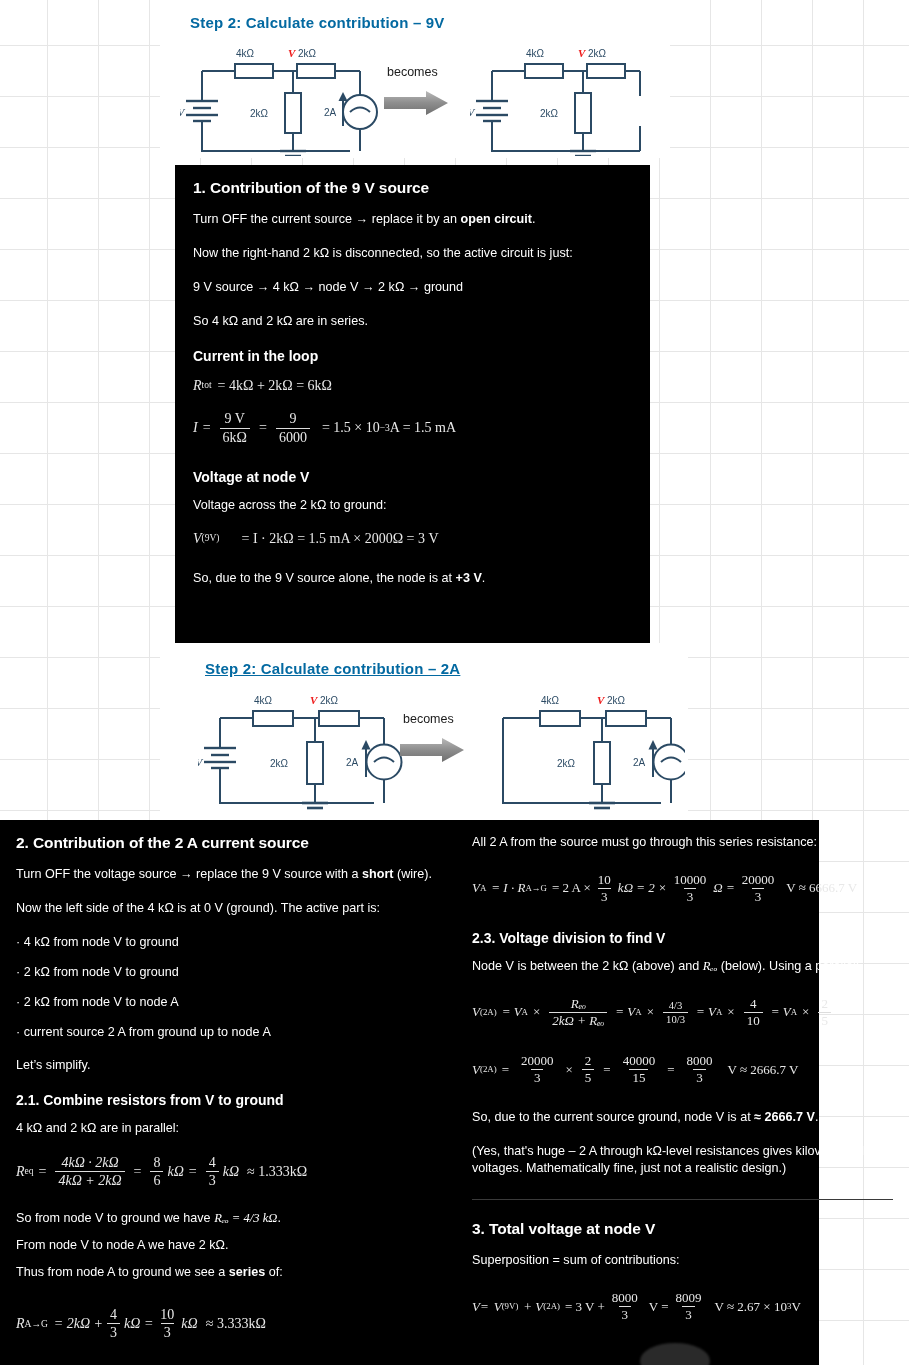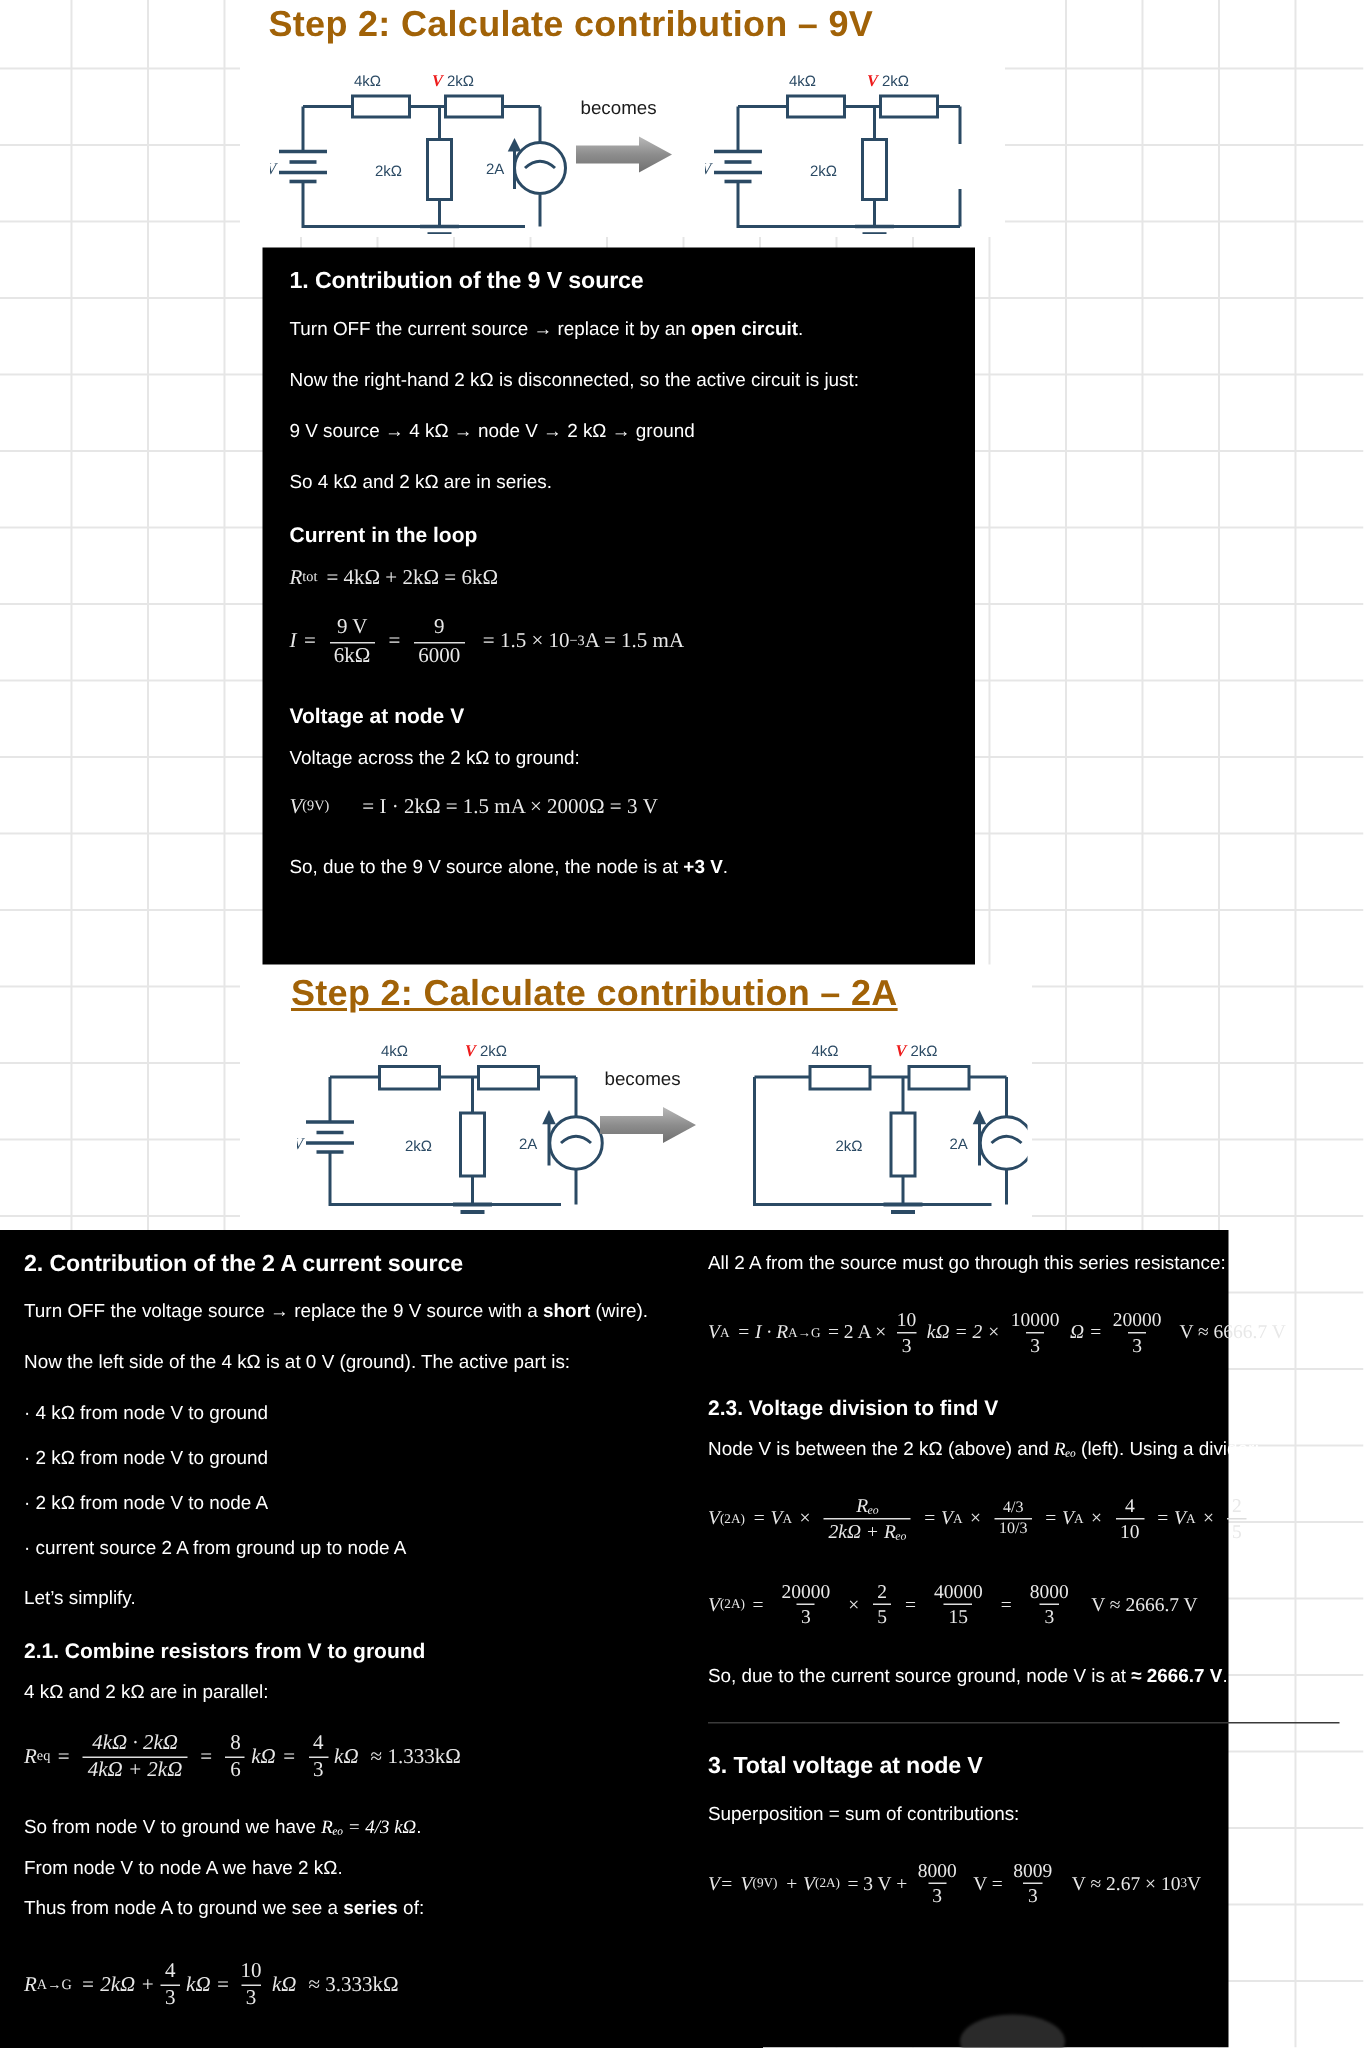--- a/index.html
+++ b/index.html
@@ -24,23 +24,23 @@
   .slide {
     position:absolute;
     background:#ffffff;
   }
   .panel-black {
     position:absolute;
     background:#000000;
     color:#ffffff;
   }
   h3.step-title {
-    margin:0;
-    color:#a16207;
-    font-size:24px;
+    margin:11px;
+    color:#0369a1;
+    font-size:15px;
     font-weight:bold;
     letter-spacing:.2px;
   }
   
   .ctext { font-family:"Liberation Sans", sans-serif; font-size:10px; fill:#2b4a64; }
   .cnode { font-family:"Liberation Serif", serif; font-size:11px; font-style:italic; font-weight:bold; fill:#ee1b1b; }
   .csrc  { font-family:"Liberation Serif", serif; font-size:11px; font-style:italic; fill:#2b4a64; }
   .becomes { font-family:"Liberation Sans", sans-serif; font-size:12.5px; fill:#1a1a1a; }
   
   .panel-black h4 {
@@ -398,21 +398,21 @@
       <span class="frac">
         <span class="num">20000</span>
         <span class="den">3</span>
       </span>
       <span style="margin-left:5px;">V ≈ 6666.7 V</span>
     </div>
 
     <h5 style="margin-top:26px;">2.3. Voltage division to find V</h5>
 
     <p>
-      <span>Node V is between the 2 kΩ (above) and </span><span class="inlinemath">Rₑₒ</span><span> (left). Using a divider:</span>
+      <span>Node V is between the 2 kΩ (above) and </span><span class="inlinemath">Rₑₒ</span><span> (below). Using a parallel:</span>
     </p>
 
     <div class="math" style="font-size:13px; margin-top:22px;">
       <span class="mi">V</span>
         <span class="sub mi">(2A)</span>
       <span class="mi" style="margin-left:5px;">= V</span>
         <span class="sub mi">A</span>
       <span class="op">×</span>
       <span class="frac">
         <span class="num mi">Rₑₒ</span>
@@ -463,20 +463,21 @@
       <span class="frac">
         <span class="num">8000</span>
         <span class="den">3</span>
       </span>
       <span style="margin-left:8px;">V ≈ 2666.7 V</span>
     </div>
 
     <p style="margin-top:24px;">
       <span>So, due to the current source ground, node V is at </span><b>≈ 2666.7 V</b><span>.</span>
     </p>
+    <p>(Yes, that's huge – 2 A through kΩ-level resistances gives kilovolt-level voltages. Mathematically fine, just not a realistic design.)</p>
 
     <hr class="hr-sep">
 
     <h4 style="margin-top:0;">3. Total voltage at node V</h4>
     <p style="margin-top:14px;">Superposition = sum of contributions:</p>
 
     <div class="math" style="font-size:13px; margin-top:22px;">
       <span class="mi">V=</span>
       <span class="mi" style="margin-left:5px;">V</span>
         <span class="sub mi">(9V)</span>

